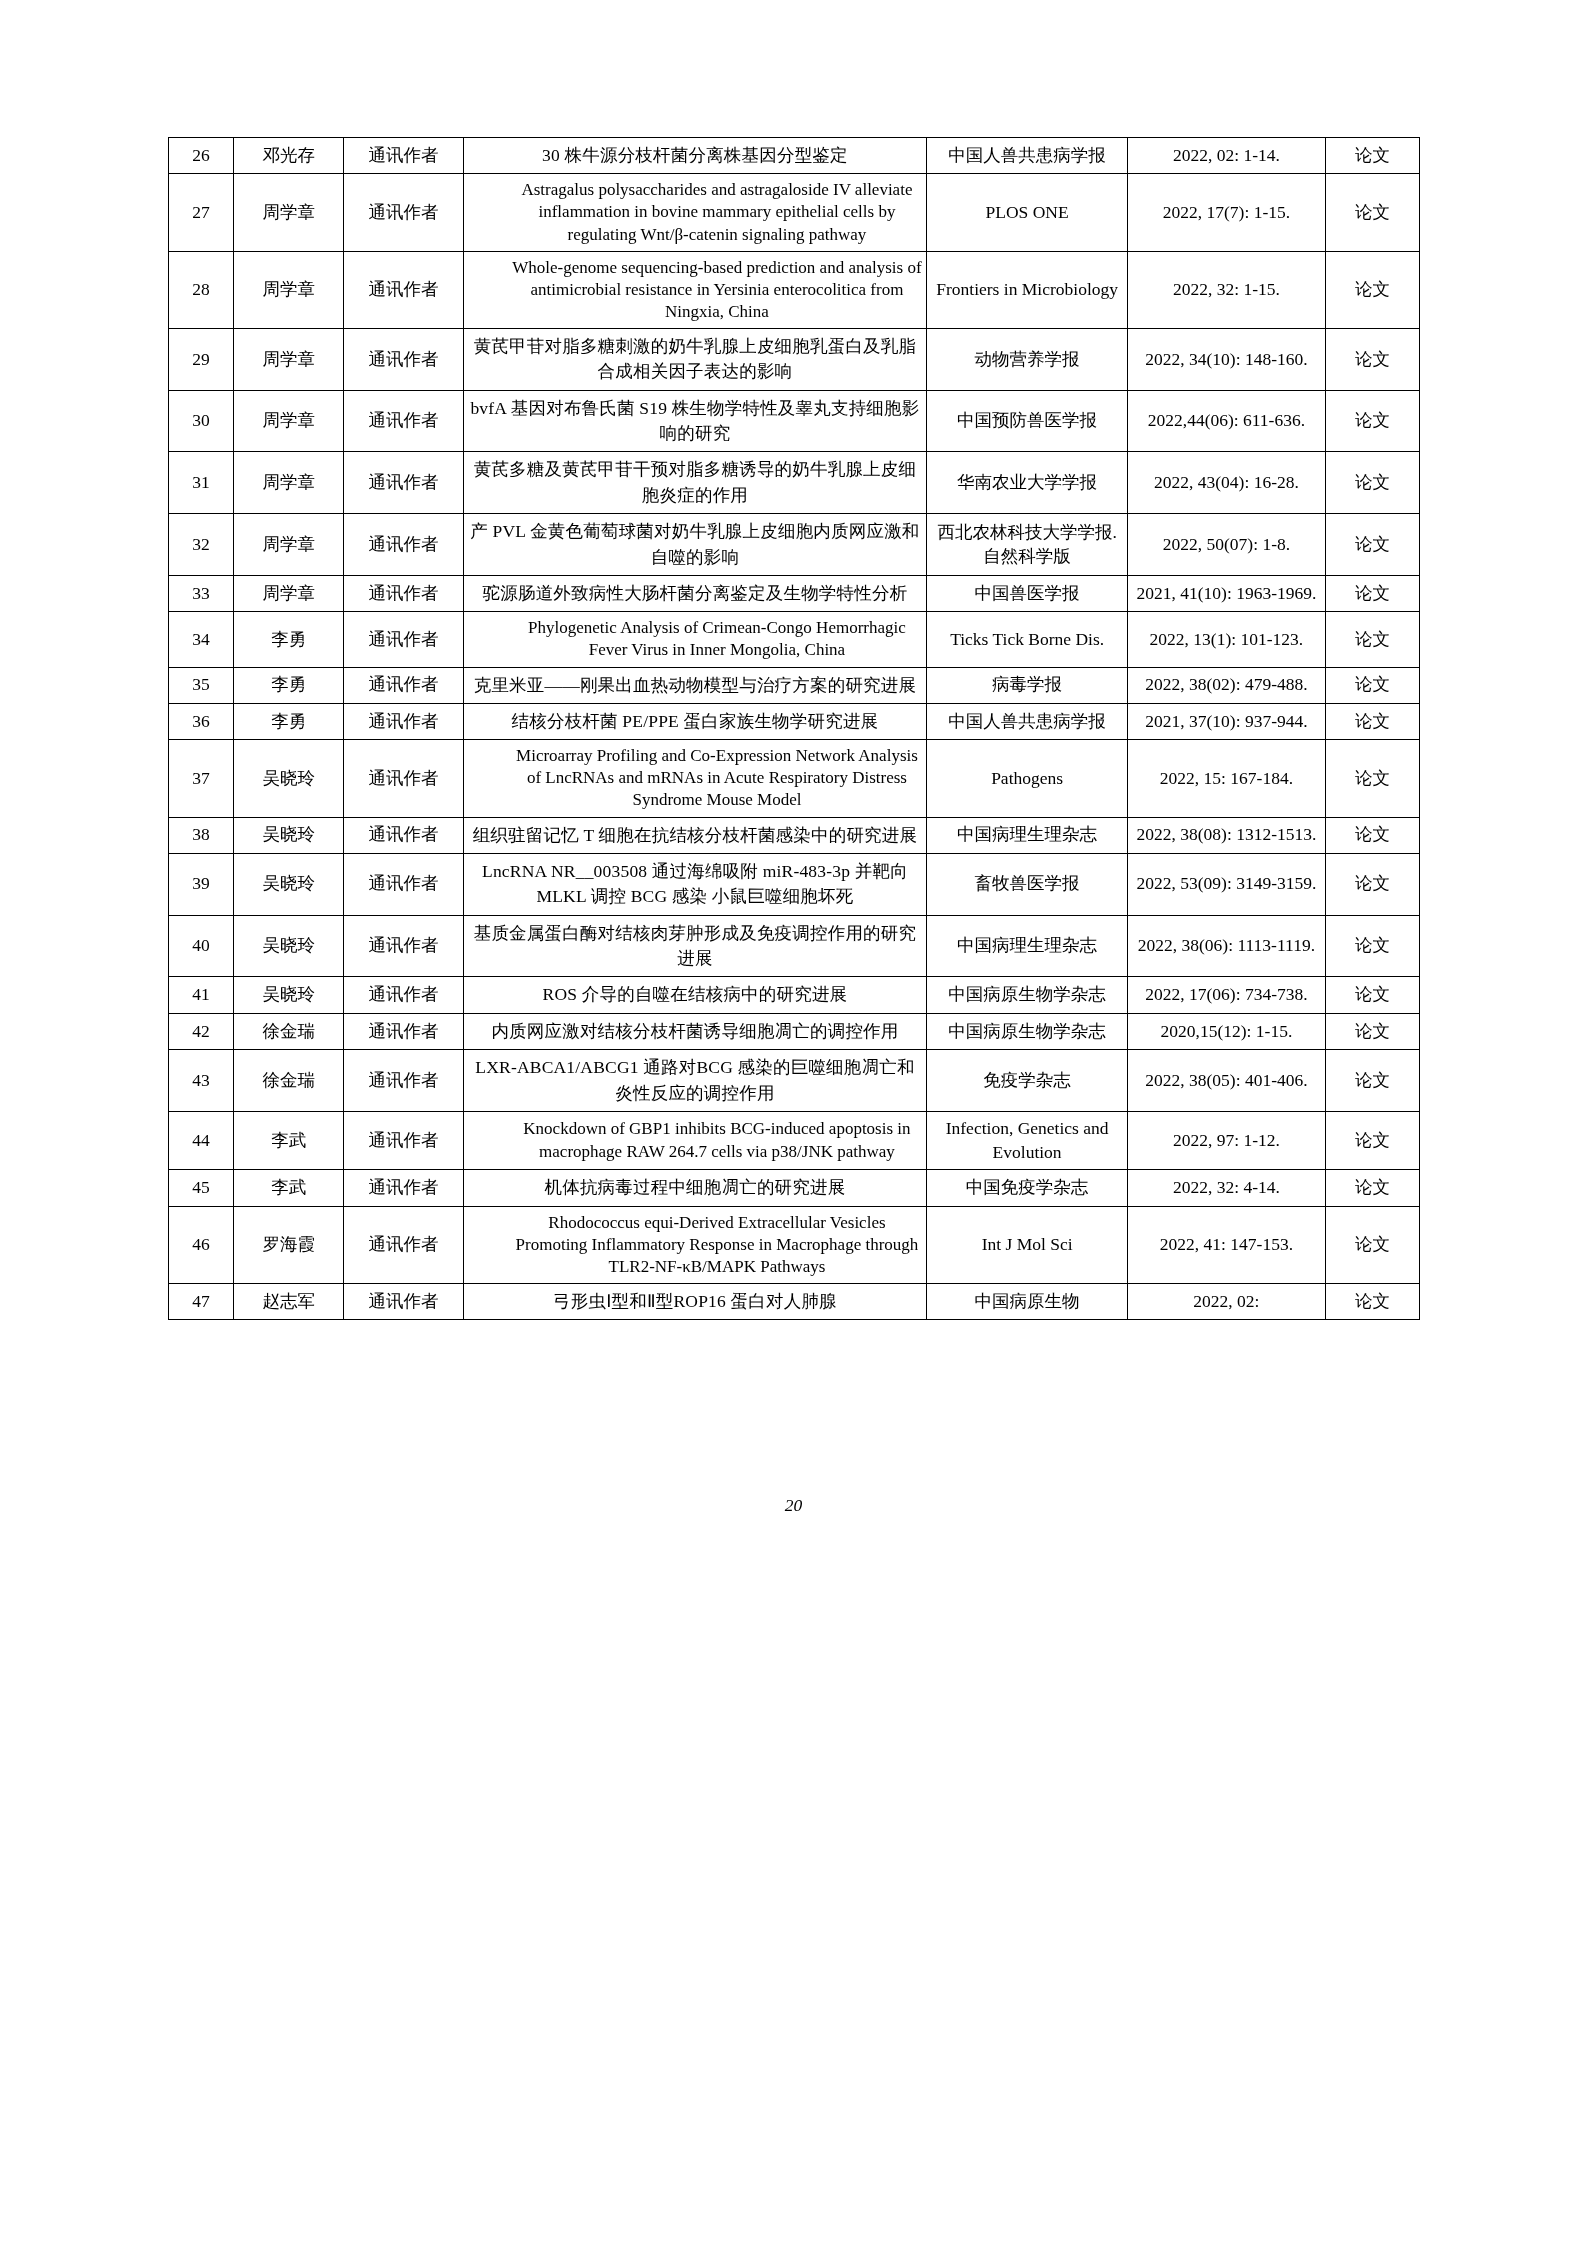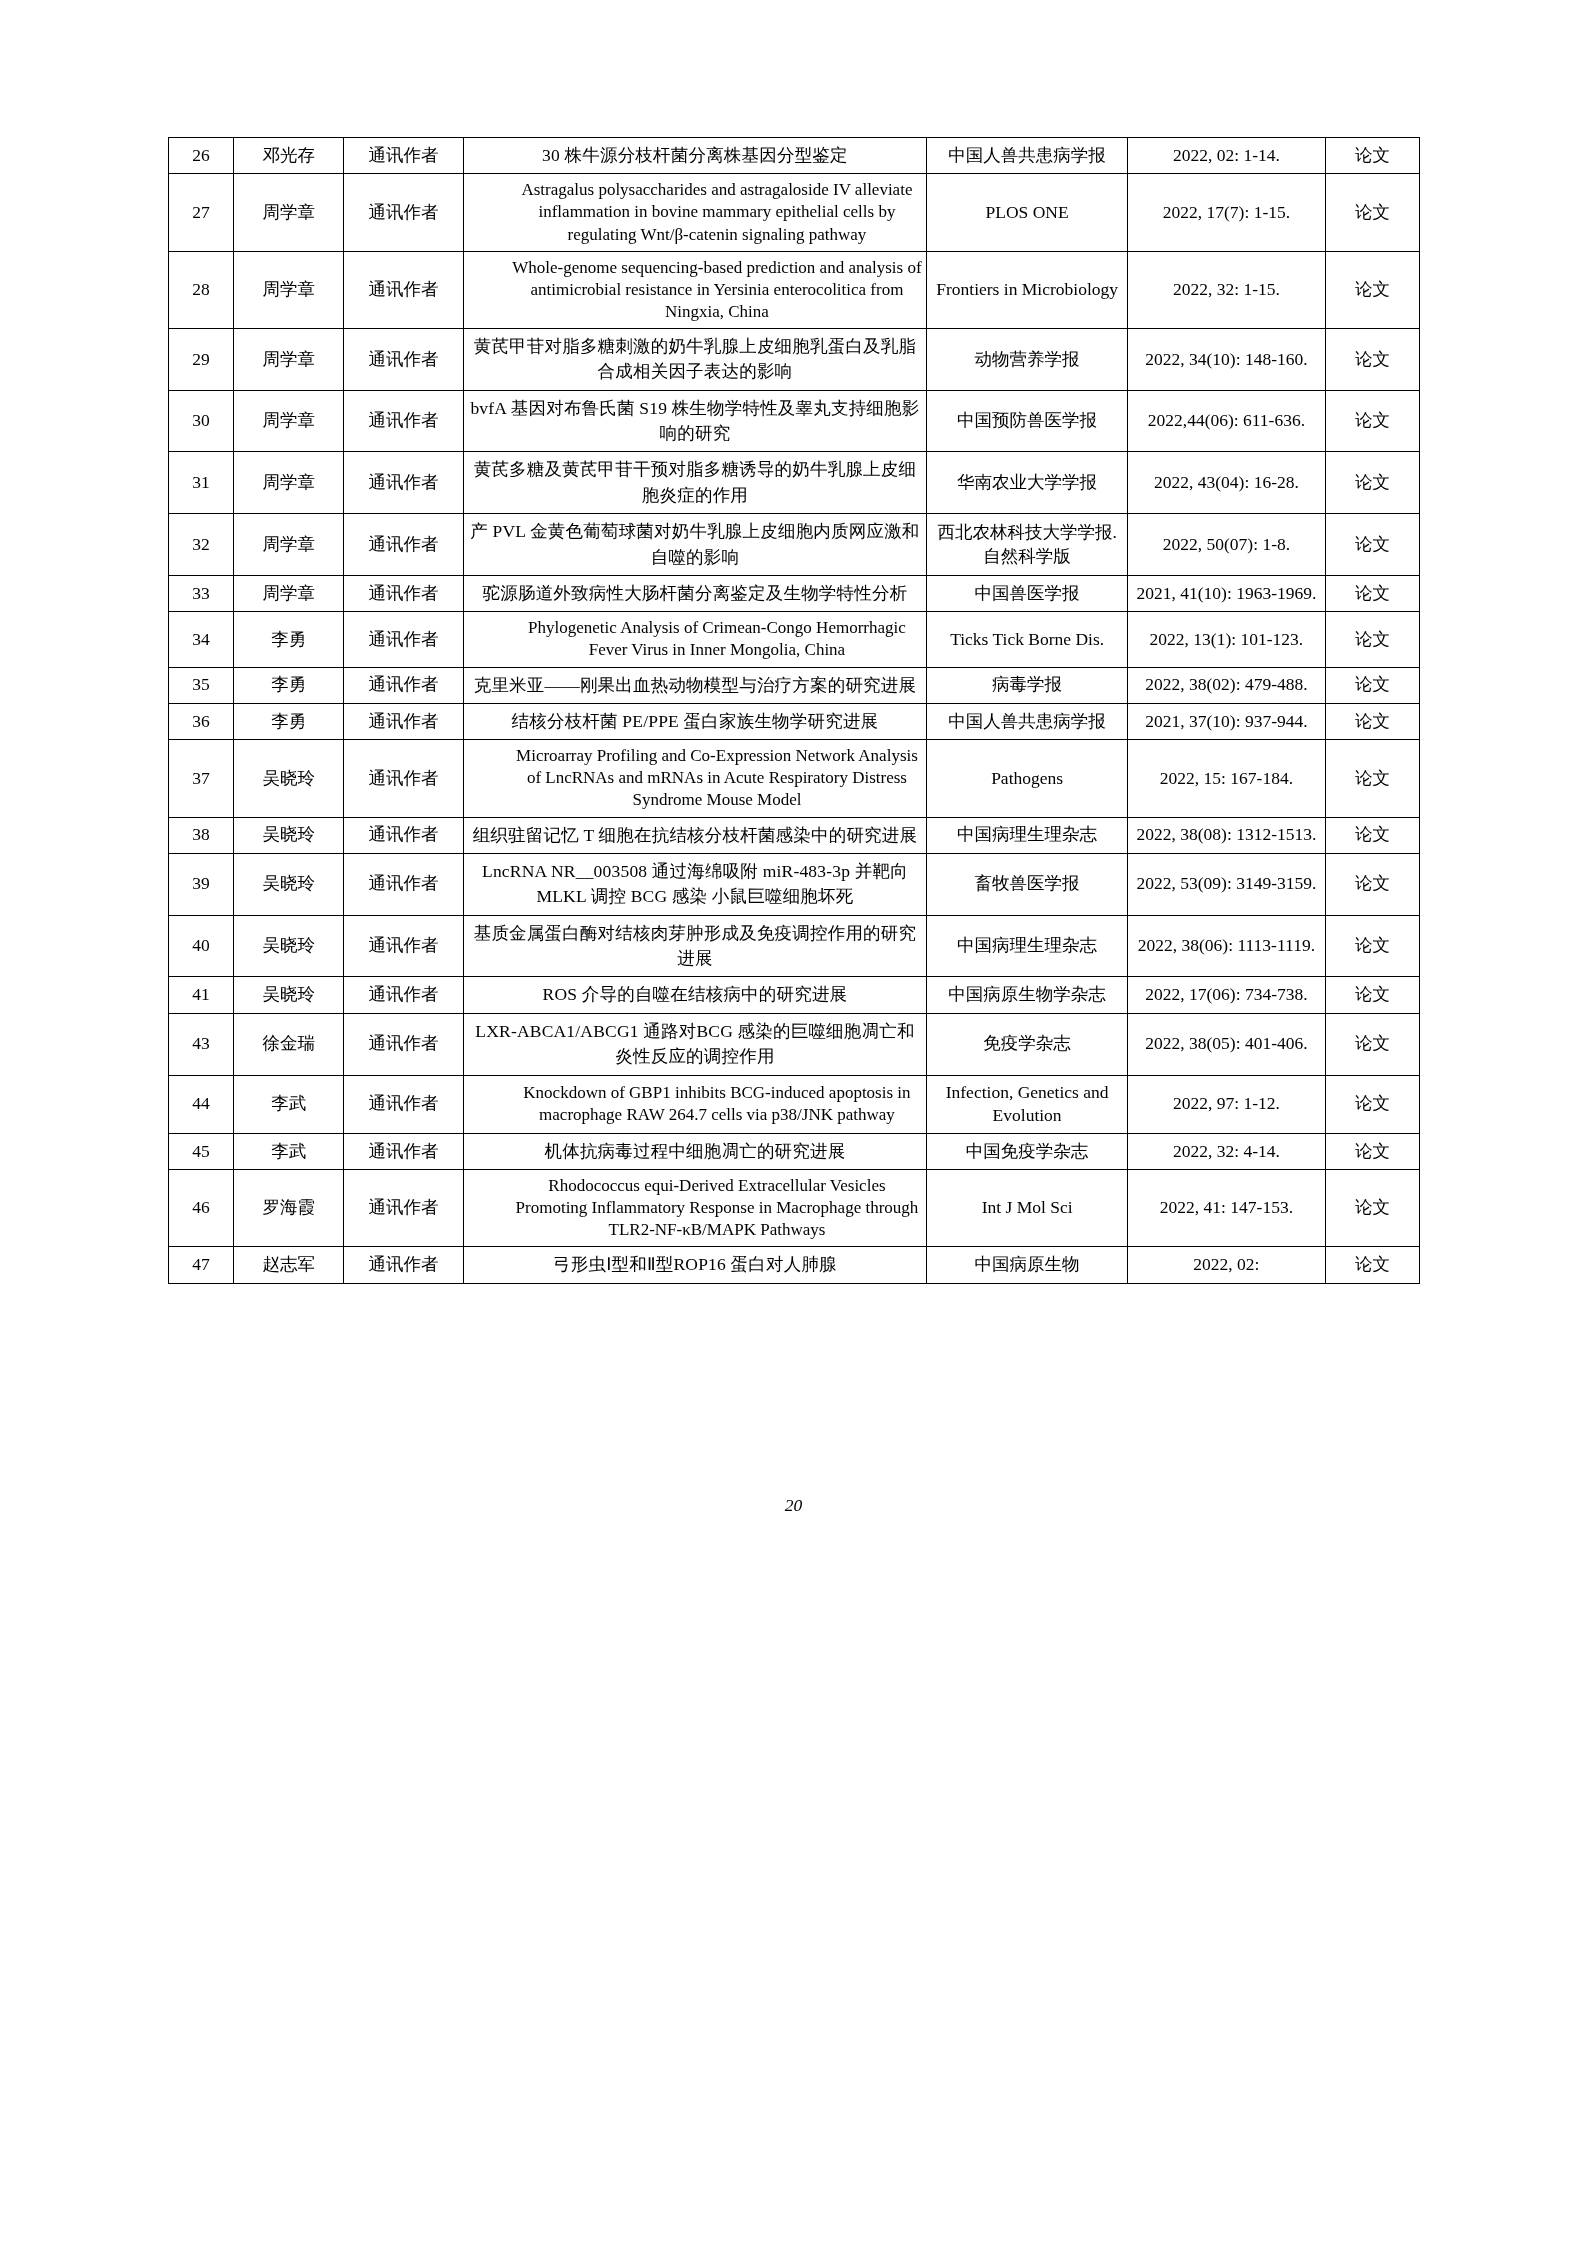--- a/index.html
+++ b/index.html
@@ -242,20 +242,29 @@
           <tr>
             <td class="cell-index">41</td>
             <td class="cell-author">吴晓玲</td>
             <td class="cell-role">通讯作者</td>
             <td class="cell-title lang-zh">ROS 介导的自噬在结核病中的研究进展</td>
             <td class="cell-journal">中国病原生物学杂志</td>
             <td class="cell-issue">2022, 17(06): 734-738.</td>
             <td class="cell-type">论文</td>
           </tr>
           <tr>
+            <td class="cell-index">42</td>
+            <td class="cell-author">徐金瑞</td>
+            <td class="cell-role">通讯作者</td>
+            <td class="cell-title lang-zh">内质网应激对结核分枝杆菌诱导细胞凋亡的调控作用</td>
+            <td class="cell-journal">中国病原生物学杂志</td>
+            <td class="cell-issue">2020,15(12): 1-15.</td>
+            <td class="cell-type">论文</td>
+          </tr>
+          <tr>
             <td class="cell-index">43</td>
             <td class="cell-author">徐金瑞</td>
             <td class="cell-role">通讯作者</td>
             <td class="cell-title lang-zh">LXR-ABCA1/ABCG1 通路对BCG 感染的巨噬细胞凋亡和炎性反应的调控作用</td>
             <td class="cell-journal">免疫学杂志</td>
             <td class="cell-issue">2022, 38(05): 401-406.</td>
             <td class="cell-type">论文</td>
           </tr>
           <tr>
             <td class="cell-index">44</td>

